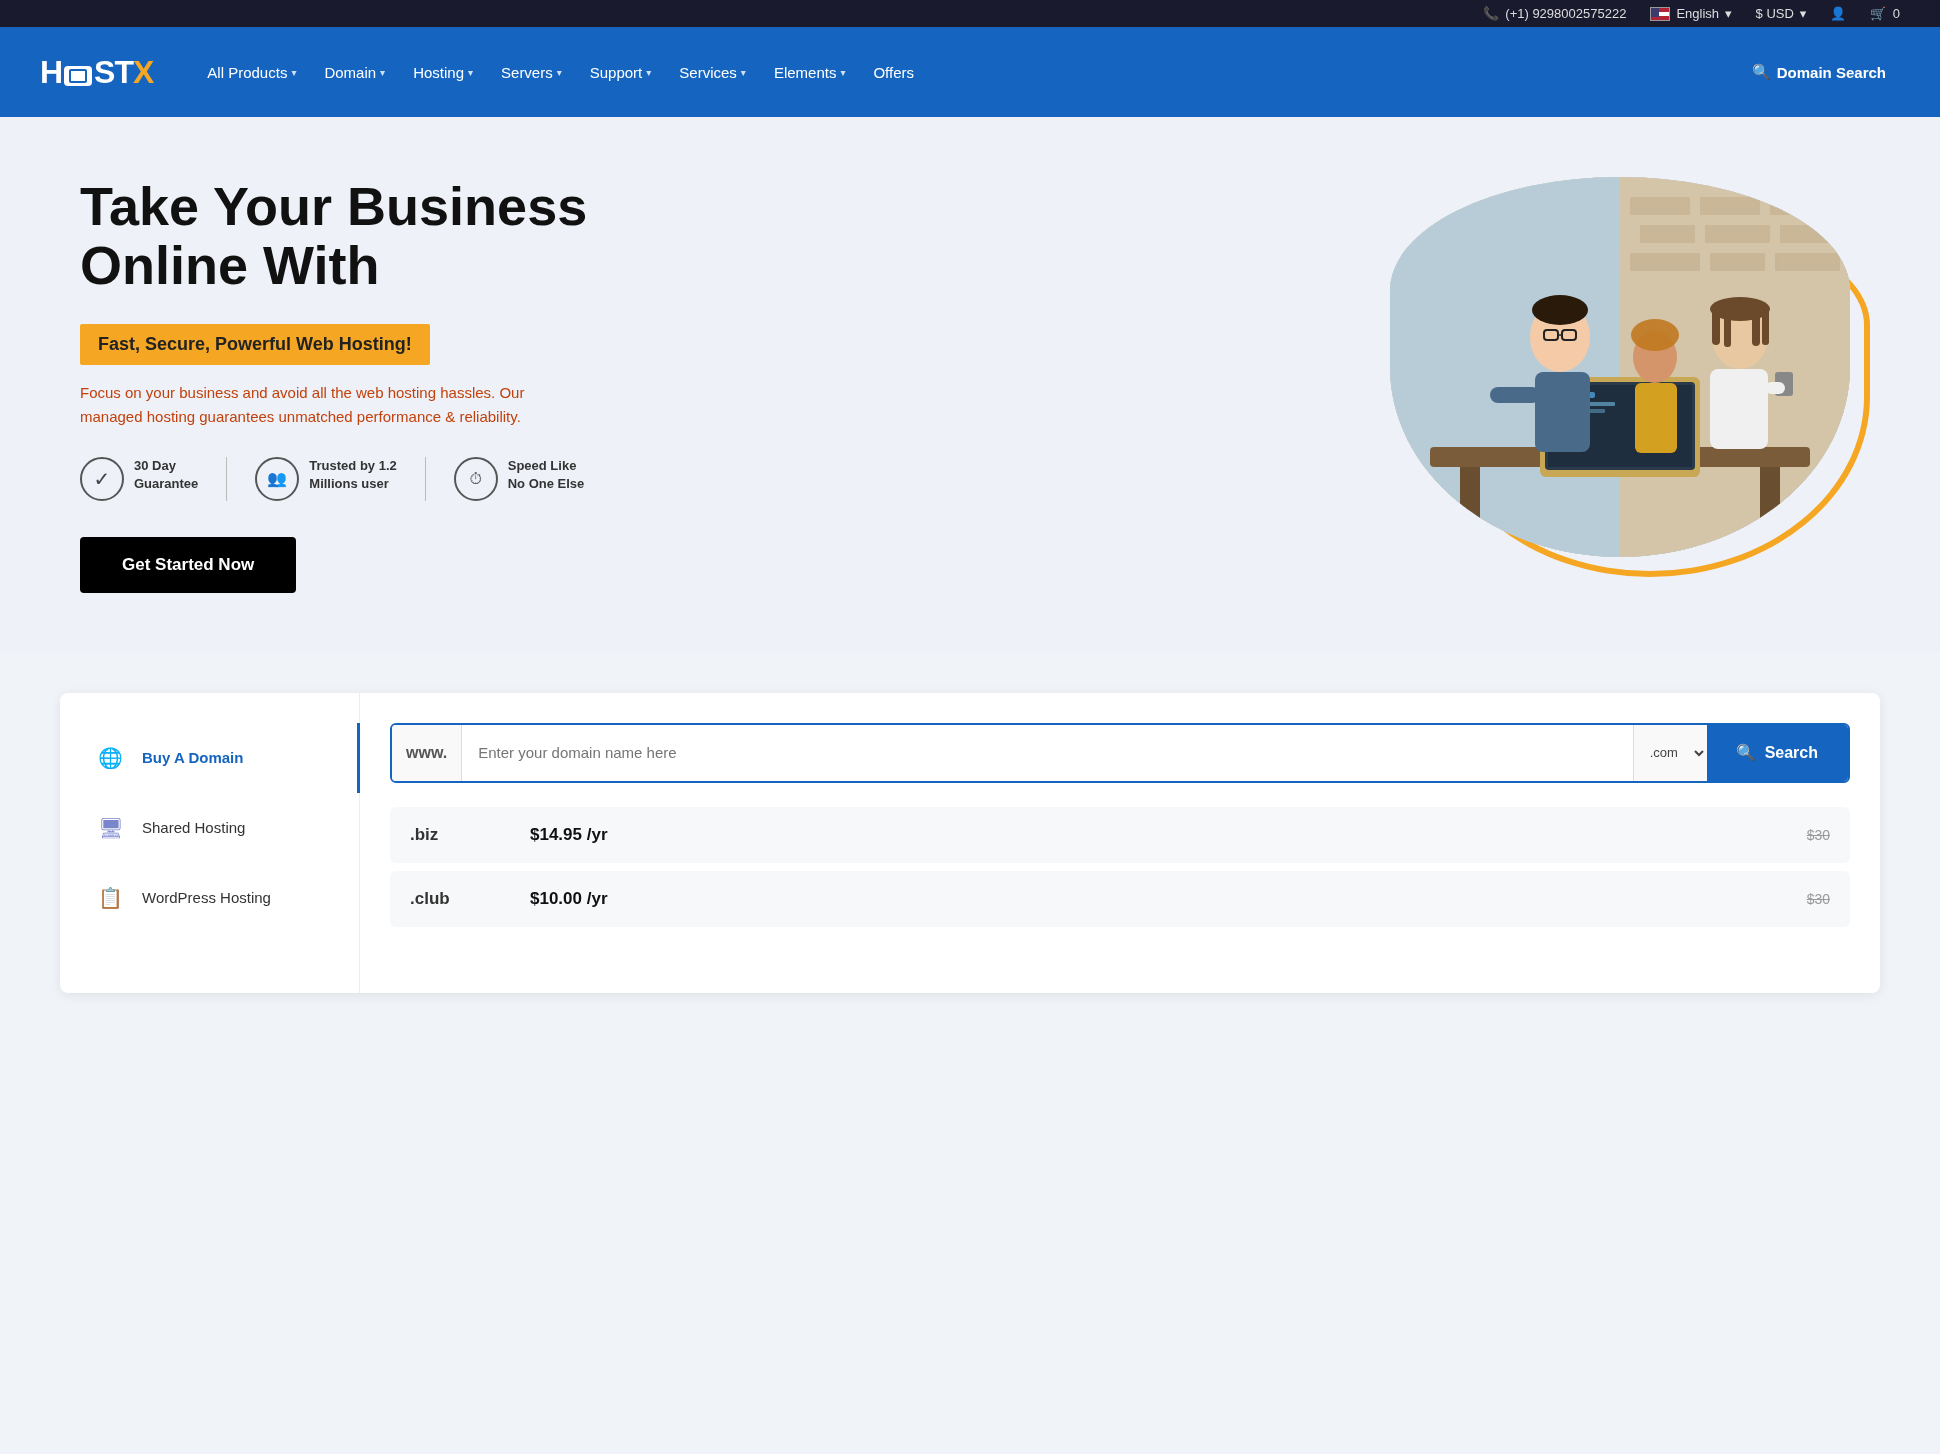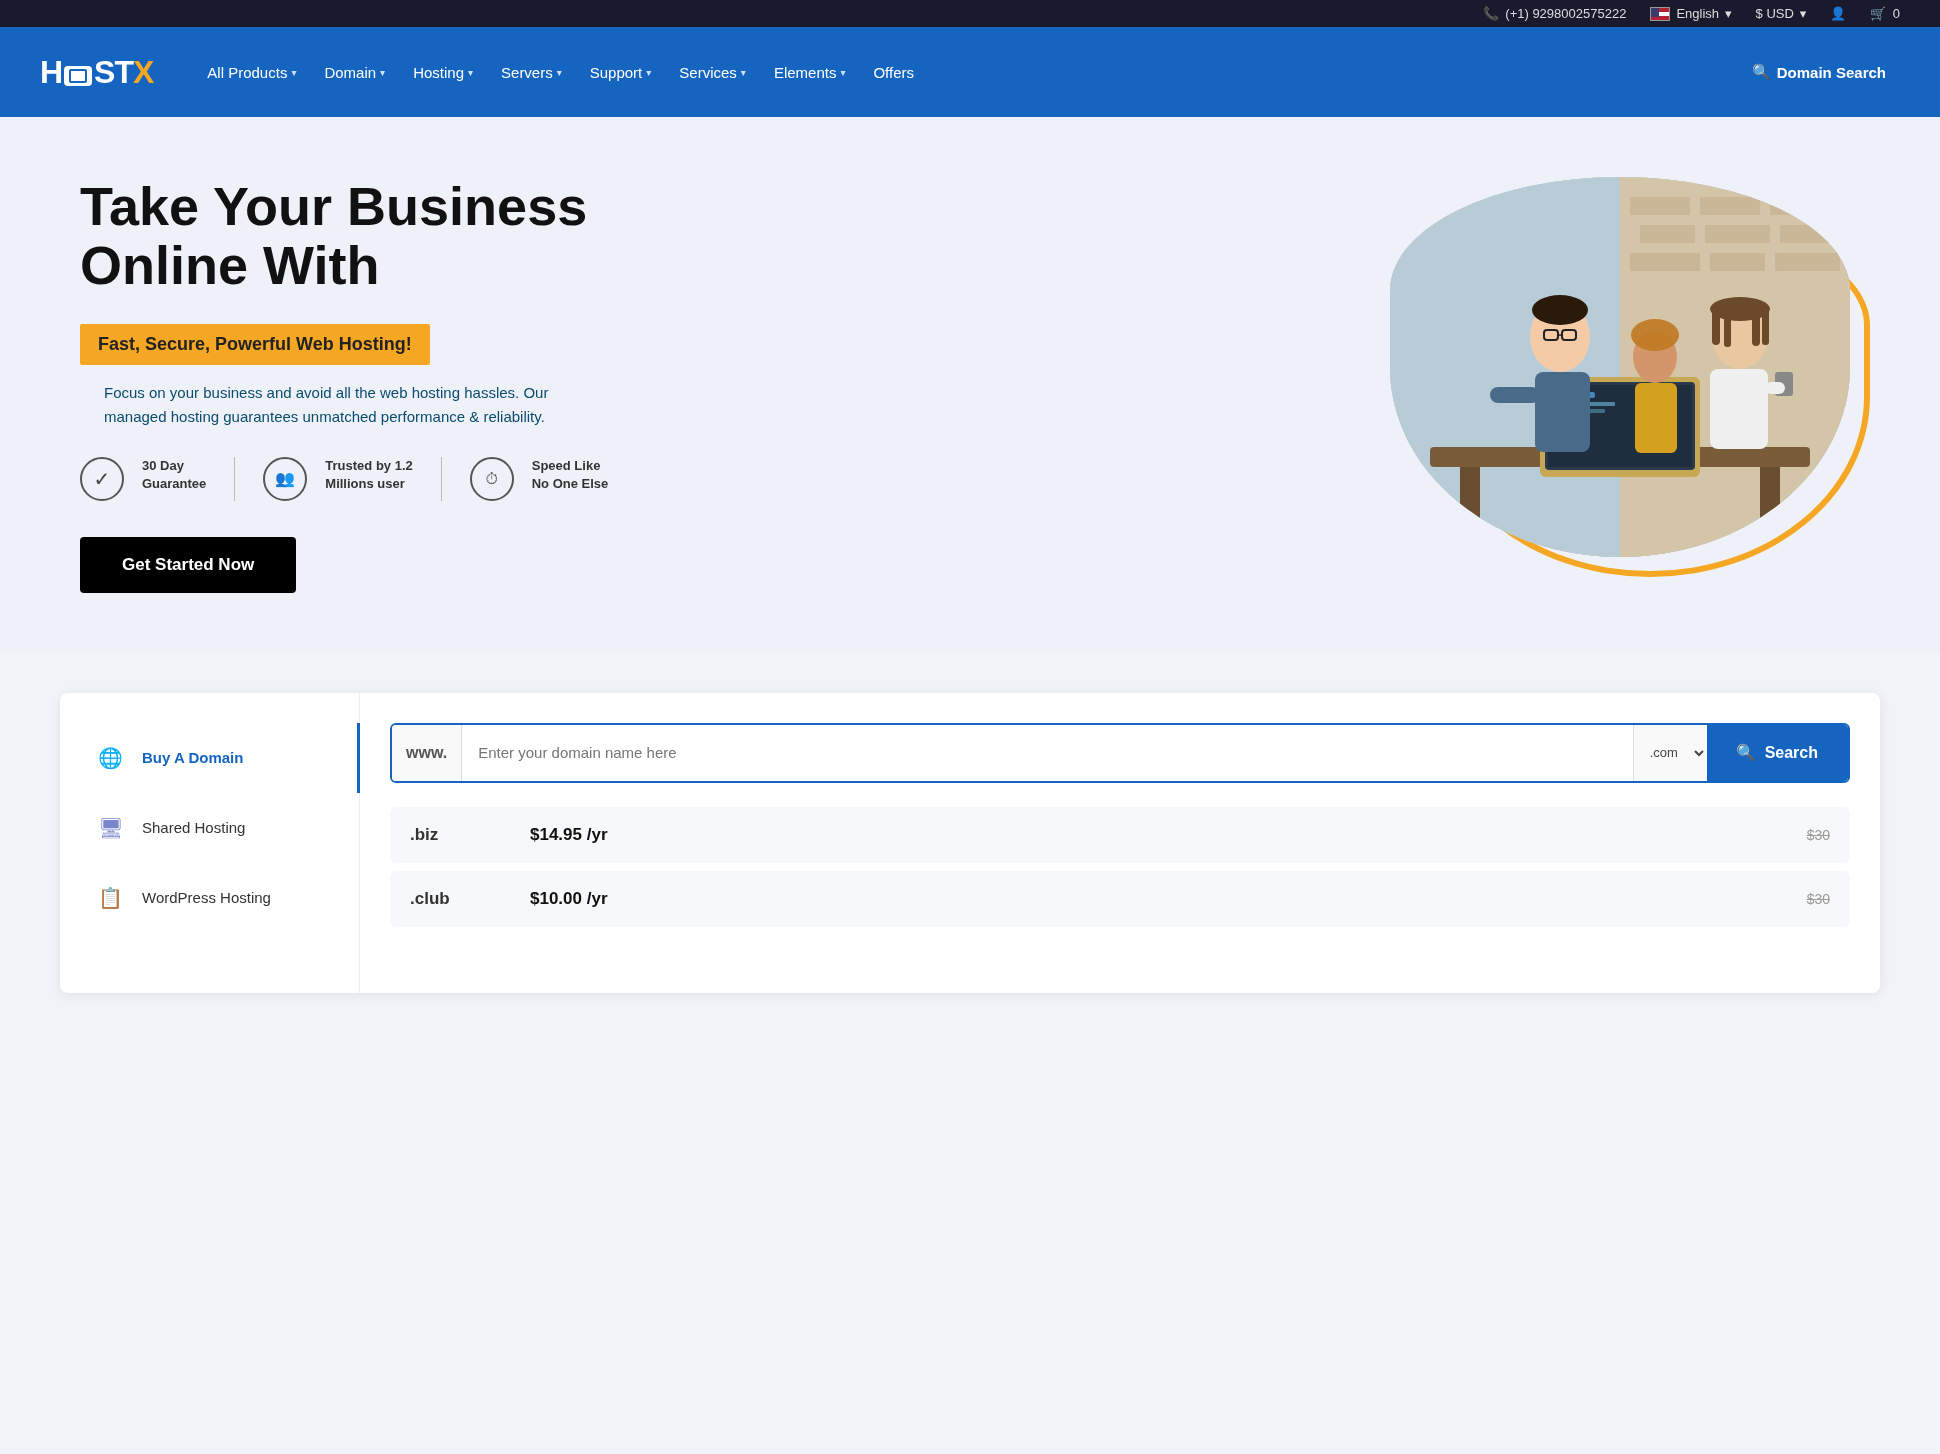--- a/index.html
+++ b/index.html
@@ -119,25 +119,24 @@
       color: #222;
       font-size: 18px;
       font-weight: 700;
       padding: 10px 18px;
       display: inline-block;
       margin-bottom: 16px;
       border-radius: 2px;
     }
     .hero-desc {
       font-size: 15px;
-      color: #0c4a6e;
+      color: #c2410c;
       line-height: 1.6;
       margin-bottom: 28px;
       max-width: 480px;
-      margin-left: 24px;
     }
     .hero-badges {
       display: flex;
       gap: 28px;
       margin-bottom: 36px;
       align-items: flex-start;
     }
     .hero-badge {
       display: flex;
       align-items: flex-start;
@@ -147,21 +146,21 @@
       width: 44px; height: 44px;
       border: 2px solid #555;
       border-radius: 50%;
       display: flex;
       align-items: center;
       justify-content: center;
       font-size: 20px;
       flex-shrink: 0;
       color: #444;
     }
-    .badge-text { font-size: 13px; font-weight: 600; color: #333; line-height: 1.4; margin-left: 8px; }
+    .badge-text { font-size: 13px; font-weight: 600; color: #333; line-height: 1.4; }
     .hero-divider { width: 1px; background: #bbb; height: 44px; align-self: center; }
     .btn-get-started {
       background: #000000;
       color: #fff;
       border: none;
       padding: 18px 42px;
       font-size: 17px;
       font-weight: 700;
       cursor: pointer;
       border-radius: 4px;

